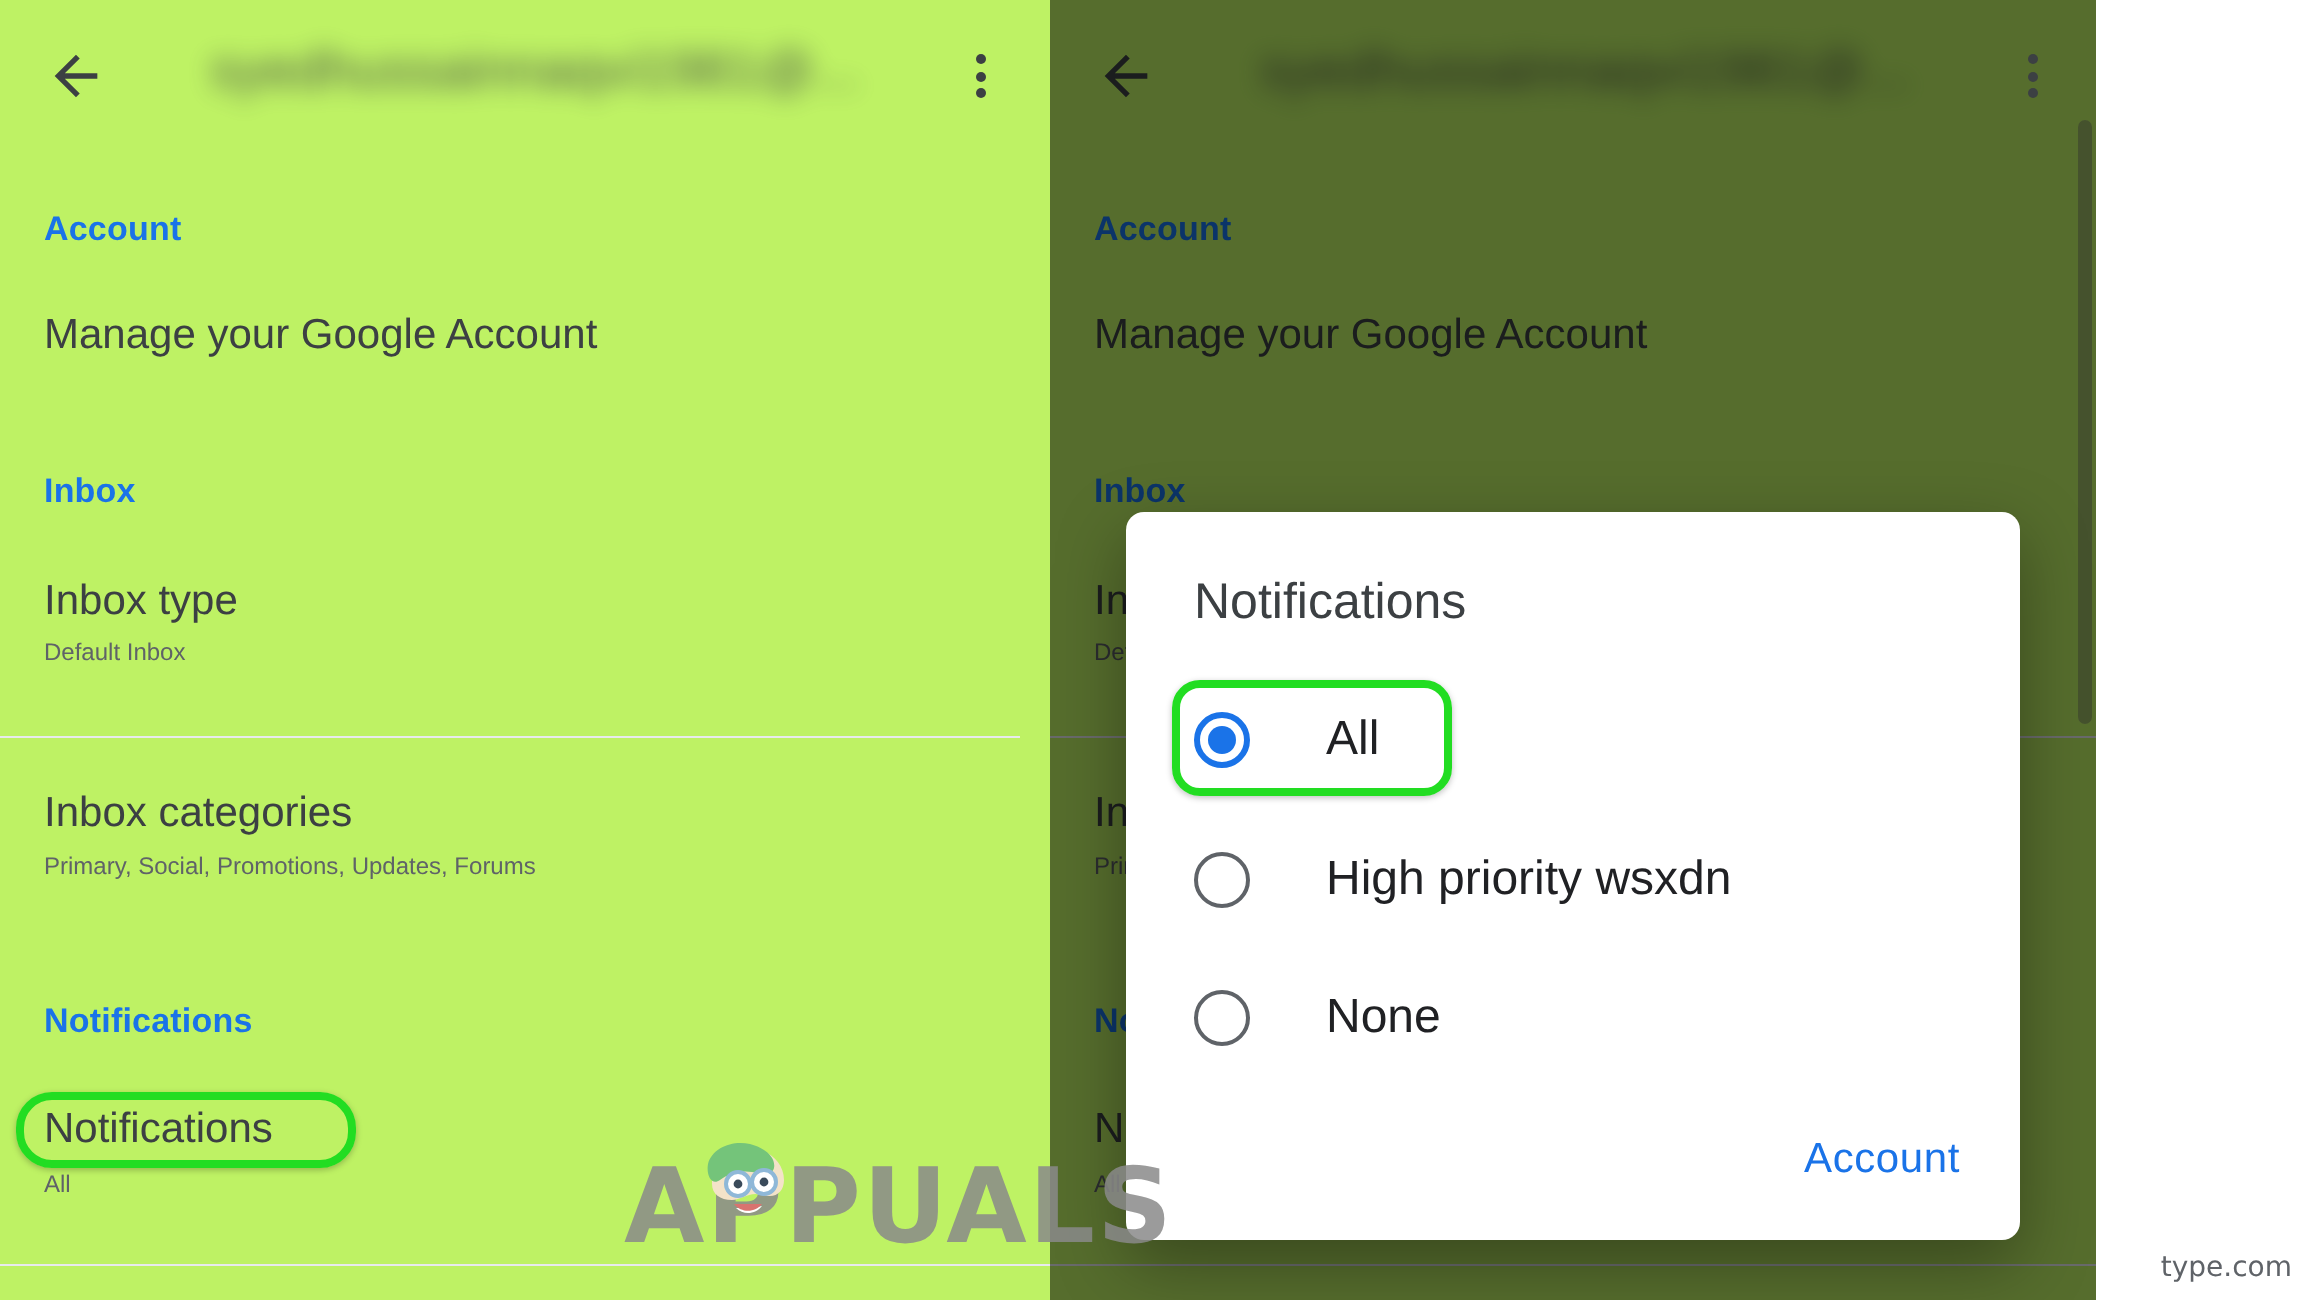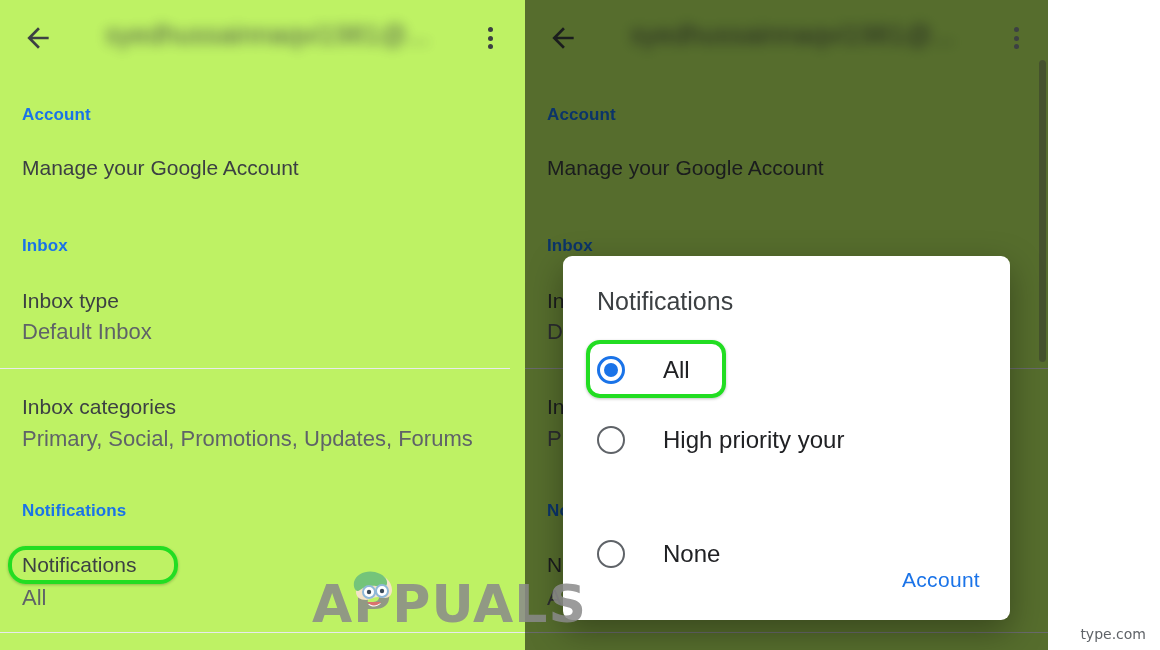--- a/index.html
+++ b/index.html
@@ -73,21 +73,21 @@
   .row-title {
     position: absolute;
     left: 22px;
     font-size: 21px;
     color: #3c4043;
     white-space: nowrap;
   }
   .row-sub {
     position: absolute;
     left: 22px;
-    font-size: 22px;
+    font-size: 12px;
     color: #5f6368;
     white-space: nowrap;
   }
   .divider {
     position: absolute;
     left: 0;
     height: 1px;
     background: #e8eaed;
   }
 
@@ -169,21 +169,21 @@
   }
   .radio-row {
     position: absolute;
     left: 34px;
     height: 44px;
     display: flex;
     align-items: center;
   }
   .radio-row.opt-0 { top: 92px; }
   .radio-row.opt-1 { top: 162px; }
-  .radio-row.opt-2 { top: 231px; margin-top: 45px; }
+  .radio-row.opt-2 { top: 231px; }
 
   .radio {
     position: relative;
     width: 28px; height: 28px;
     border-radius: 50%;
     border: 2px solid #5f6368;
     flex: 0 0 auto;
   }
   .radio.checked { border-color: #1a73e8; border-width: 3px; }
   .radio.checked::after {
@@ -341,21 +341,21 @@
   <div class="dialog">
     <div class="dialog-title">Notifications</div>
 
     <div class="radio-row opt-0">
       <span class="radio checked"></span>
       <span class="radio-label">All</span>
     </div>
 
     <div class="radio-row opt-1">
       <span class="radio"></span>
-      <span class="radio-label">High priority your</span>
+      <span class="radio-label">High priority wsxdn</span>
     </div>
 
     <div class="radio-row opt-2">
       <span class="radio"></span>
       <span class="radio-label">None</span>
     </div>
 
     <button class="cancel-btn">Account</button>
   </div>
 

